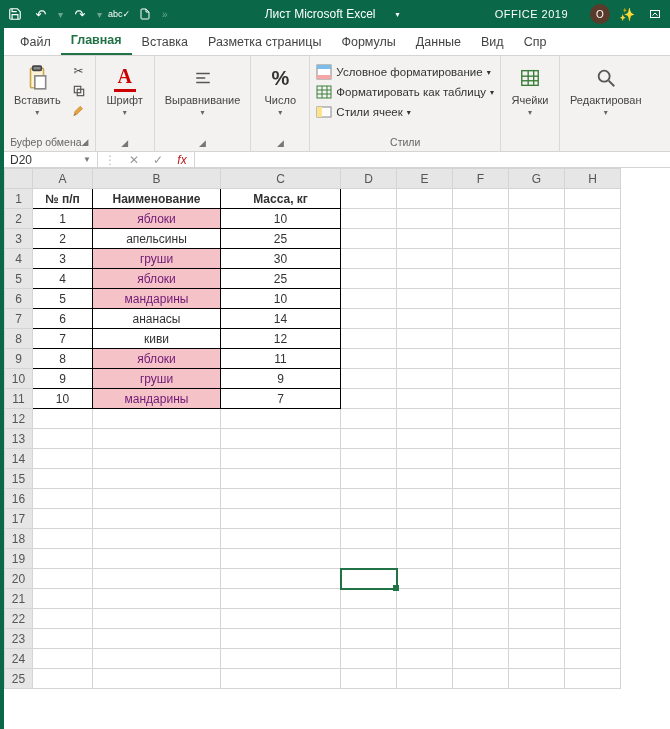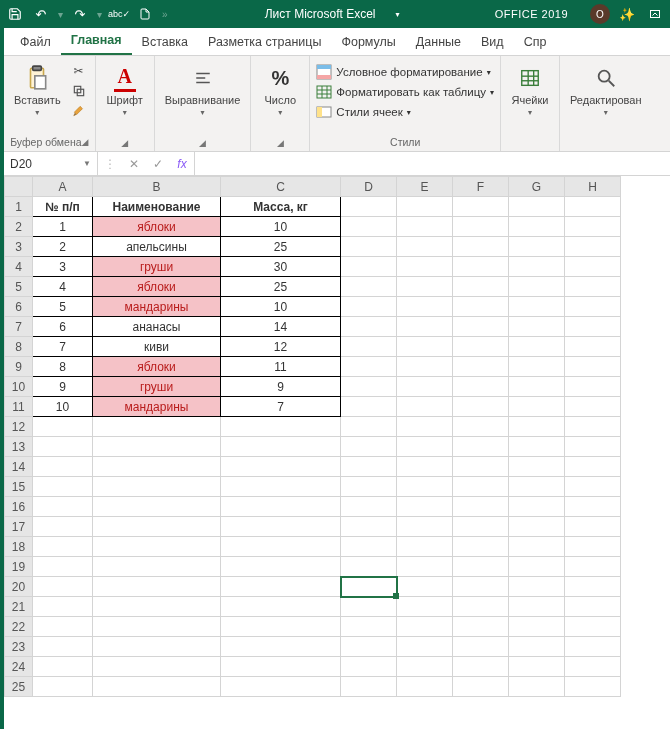--- a/index.html
+++ b/index.html
@@ -32,44 +32,44 @@
   .big-btn { display: flex; flex-direction: column; align-items: center; gap: 2px; padding: 2px 4px; min-width: 46px; cursor: pointer; }
   .big-btn .icon { width: 28px; height: 28px; display: flex; align-items: center; justify-content: center; font-size: 20px; }
   .big-btn .lbl { font-size: 11px; color: #444; text-align: center; line-height: 1.1; }
   .big-btn .caret { font-size: 8px; color: #666; }
   .small-col { display: flex; flex-direction: column; gap: 2px; justify-content: flex-start; }
   .small-btn { width: 20px; height: 18px; display: flex; align-items: center; justify-content: center; font-size: 12px; color: #444; cursor: pointer; }
   .style-row { display: flex; align-items: center; gap: 4px; font-size: 11.5px; color: #333; padding: 2px 0; cursor: pointer; white-space: nowrap; }
   .style-row .icon { width: 16px; height: 16px; display: inline-flex; align-items: center; justify-content: center; }
 
   
-  .fbar { height: 24px; border-bottom: 1px solid #d4d4d4; display: flex; align-items: stretch; margin-left: 4px; }
+  .fbar { height: 16px; border-bottom: 1px solid #d4d4d4; display: flex; align-items: stretch; margin-left: 4px; }
   .namebox { width: 94px; border-right: 1px solid #d4d4d4; display: flex; align-items: center; padding: 0 6px; font-size: 12px; justify-content: space-between; }
   .namebox .dd { font-size: 8px; color: #777; }
   .fx-btns { display: flex; align-items: center; border-right: 1px solid #d4d4d4; }
   .fx-btn { width: 24px; display: flex; align-items: center; justify-content: center; color: #999; font-size: 12px; }
-  .fx-label { width: 24px; display: flex; align-items: center; justify-content: center; font-style: italic; color: #8b5cf6; font-size: 12px; }
+  .fx-label { width: 24px; display: flex; align-items: center; justify-content: center; font-style: italic; color: #b91c1c; font-size: 12px; }
   .formula-input { flex: 1; padding: 0 6px; }
 
   
   .grid-wrap { position: relative; margin-left: 4px; }
   table.grid { border-collapse: collapse; table-layout: fixed; }
   table.grid th, table.grid td { border: 1px solid #d4d4d4; font-size: 12px; text-align: center; padding: 0; height: 20px; background: #fff; }
   table.grid th { background: #e6e6e6; color: #555; font-weight: normal; }
   .corner { width: 28px; background: #e6e6e6; }
   .rowhdr { width: 28px; background: #e6e6e6; color: #555; font-size: 11px; }
   .colA { width: 60px; }
   .colB { width: 128px; }
   .colC { width: 120px; }
   .colStd { width: 56px; }
 
   
   .data-header { font-weight: 600; border: 1px solid #000 !important; }
   .data-cell { border: 1px solid #000 !important; }
-  .hl { background: #f5c2c7 !important; color: #b91c1c; }
+  .hl { background: #f5c2c7 !important; color: #701a75; }
 
   
   .sel { outline: 2px solid #217346; outline-offset: -1px; position: relative; }
   .sel::after { content: ""; position: absolute; right: -3px; bottom: -3px; width: 6px; height: 6px; background: #217346; }
 
   svg { display: block; }
 </style>
 </head>
 <body>
 

